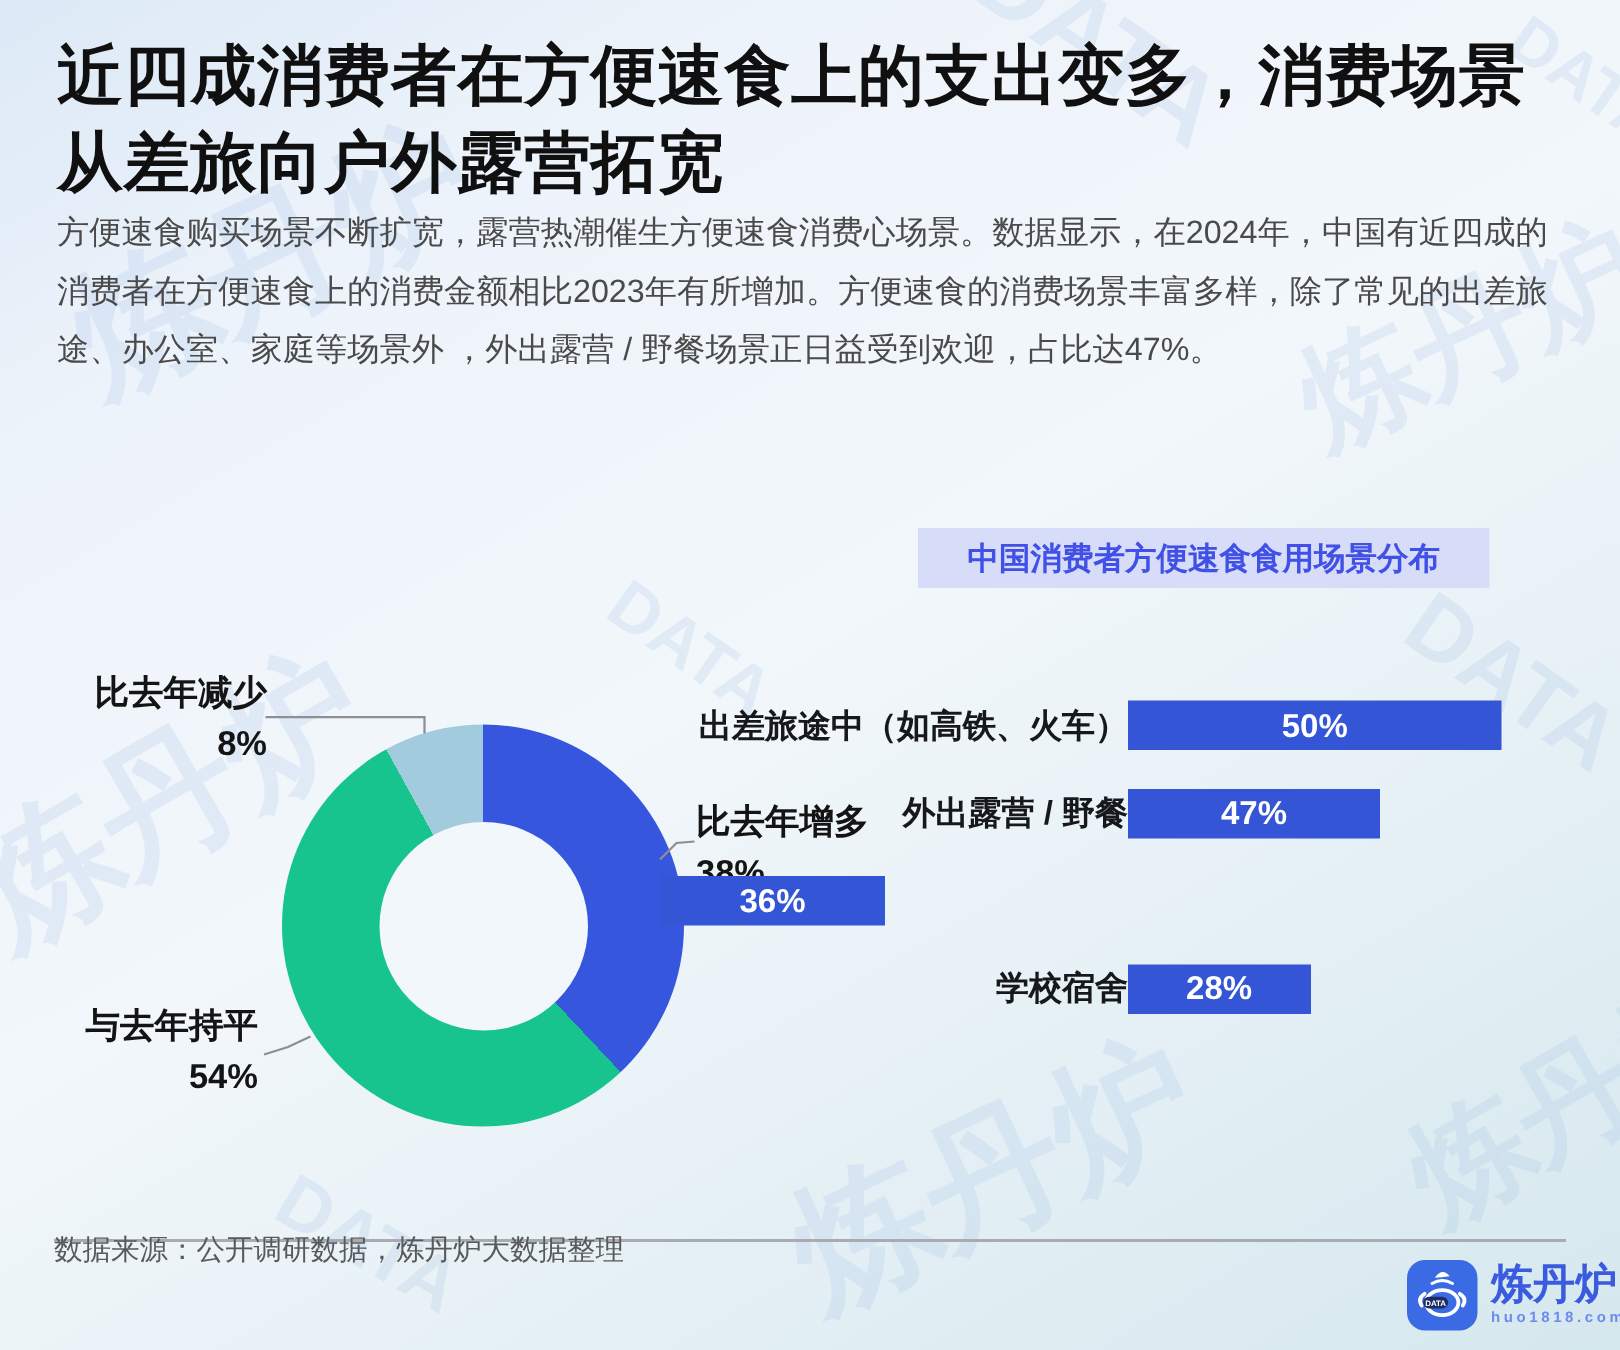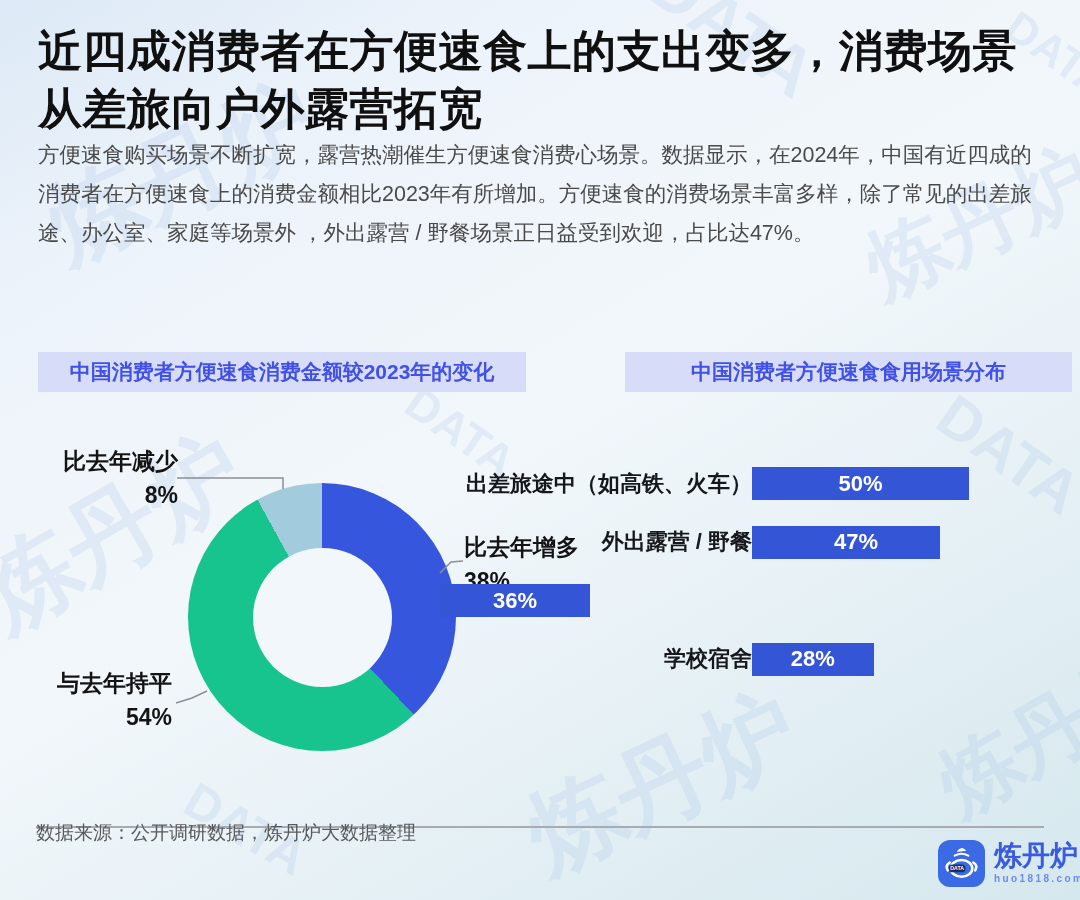--- a/index.html
+++ b/index.html
@@ -18,21 +18,21 @@
   }
   .body-text{
     position:absolute;left:38px;top:136px;width:1012px;
     font-size:21.5px;line-height:39px;color:#4a4a4a;margin:0;
   }
   .banner{
     position:absolute;top:352px;height:40px;display:flex;align-items:center;justify-content:center;
     background:#d7ddf8;color:#4150e6;font-size:21px;font-weight:700;
   }
   .banner-left{left:38px;width:488px;}
-  .banner-right{left:625px;width:447px;}
+  .banner-right{left:612px;width:381px;}
   .donut{position:absolute;left:188px;top:483px;width:268px;height:268px;border-radius:50%;}
   .donut-hole{position:absolute;left:64.5px;top:64.5px;width:139px;height:139px;border-radius:50%;background:#f2f7fb;}
   .seg-lbl{position:absolute;font-weight:700;color:#141414;font-size:23px;line-height:34px;}
   .seg-lbl-decrease{left:30px;top:444px;width:148px;text-align:right;}
   .seg-lbl-increase{left:464px;top:530px;text-align:left;}
   .seg-lbl-steady{left:24px;top:666px;width:148px;text-align:right;}
   .leaders{position:absolute;left:0;top:0;pointer-events:none;}
   .bars{position:absolute;left:440px;top:467px;width:620px;}
   .bar-row{display:flex;align-items:center;height:33px;margin-bottom:25.5px;}
   .bar-label{width:312px;flex:none;text-align:right;font-size:22px;font-weight:700;color:#17181c;}
@@ -63,21 +63,20 @@
       <span class="wm" style="left: 180px; top: 800px; font-size: 50px; transform: rotate(30deg);">DATA</span>
       <span class="wm" style="left: 1000px; top: 30px; font-size: 44px; transform: rotate(35deg);">DATA</span>
     </div>
 
   <div class="content">
     <h1 class="title">近四成消费者在方便速食上的支出变多，消费场景
 从差旅向户外露营拓宽</h1>
 
     <p class="body-text">方便速食购买场景不断扩宽，露营热潮催生方便速食消费心场景。数据显示，在2024年，中国有近四成的消费者在方便速食上的消费金额相比2023年有所增加。方便速食的消费场景丰富多样，除了常见的出差旅途、办公室、家庭等场景外 ，外出露营 / 野餐场景正日益受到欢迎，占比达47%。</p>
 
-    <div class="banner banner-left">中国消费者方便速食消费金额较2023年的变化</div>
     <div class="banner banner-right">中国消费者方便速食食用场景分布</div>
 
     <div class="donut">
       <div id="donut-ring" style="position: absolute; inset: 0px; border-radius: 50%; background: conic-gradient(rgb(54, 86, 222) 0%, rgb(54, 86, 222) 38%, rgb(24, 196, 141) 38%, rgb(24, 196, 141) 92%, rgb(162, 203, 221) 92%, rgb(162, 203, 221) 100%);"></div>
       <div class="donut-hole"></div>
     </div>
 
     <div class="seg-lbl seg-lbl-decrease">
       <div>比去年减少</div>
       <div>8%</div>
@@ -93,25 +92,25 @@
 
     <svg class="leaders" width="1080" height="900">
       <polyline points="177,478 283,478 283,489" fill="none" stroke="#8a8f98" stroke-width="1.5"></polyline>
       <polyline points="440,573 451,562 463,561" fill="none" stroke="#8a8f98" stroke-width="1.5"></polyline>
       <polyline points="176,703 192,698 207,691" fill="none" stroke="#8a8f98" stroke-width="1.5"></polyline>
     </svg>
 
     <div class="bars" id="bars">
         <div class="bar-row">
           <div class="bar-label">出差旅途中（如高铁、火车）</div>
-          <div class="bar" style="width: 217px; background: rgb(51, 85, 214);">50%</div>
+          <div class="bar" style="width: 249px; background: rgb(51, 85, 214);">50%</div>
         </div>
         <div class="bar-row">
           <div class="bar-label">外出露营 / 野餐</div>
-          <div class="bar" style="width: 168px; background: rgb(51, 85, 214); padding-left: 20px;">47%</div>
+          <div class="bar" style="width: 168px; background: rgb(51, 85, 214);">47%</div>
         </div>
         <div class="bar-row">
           <div class="bar" style="width: 150px; background: rgb(51, 85, 214);">36%</div>
         </div>
         <div class="bar-row">
           <div class="bar-label">学校宿舍</div>
           <div class="bar" style="width: 121.5px; background: rgb(51, 85, 214);">28%</div>
         </div>
       </div>
 

